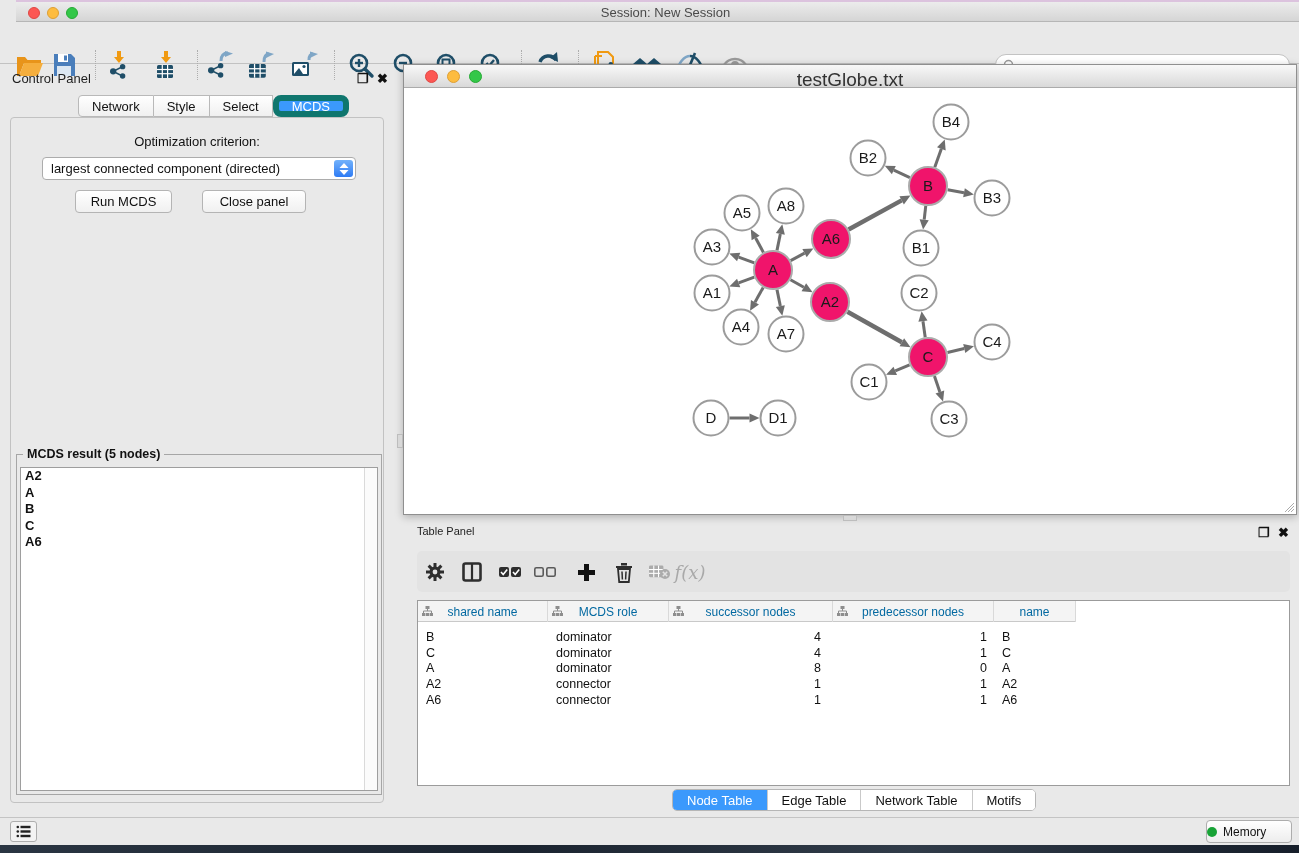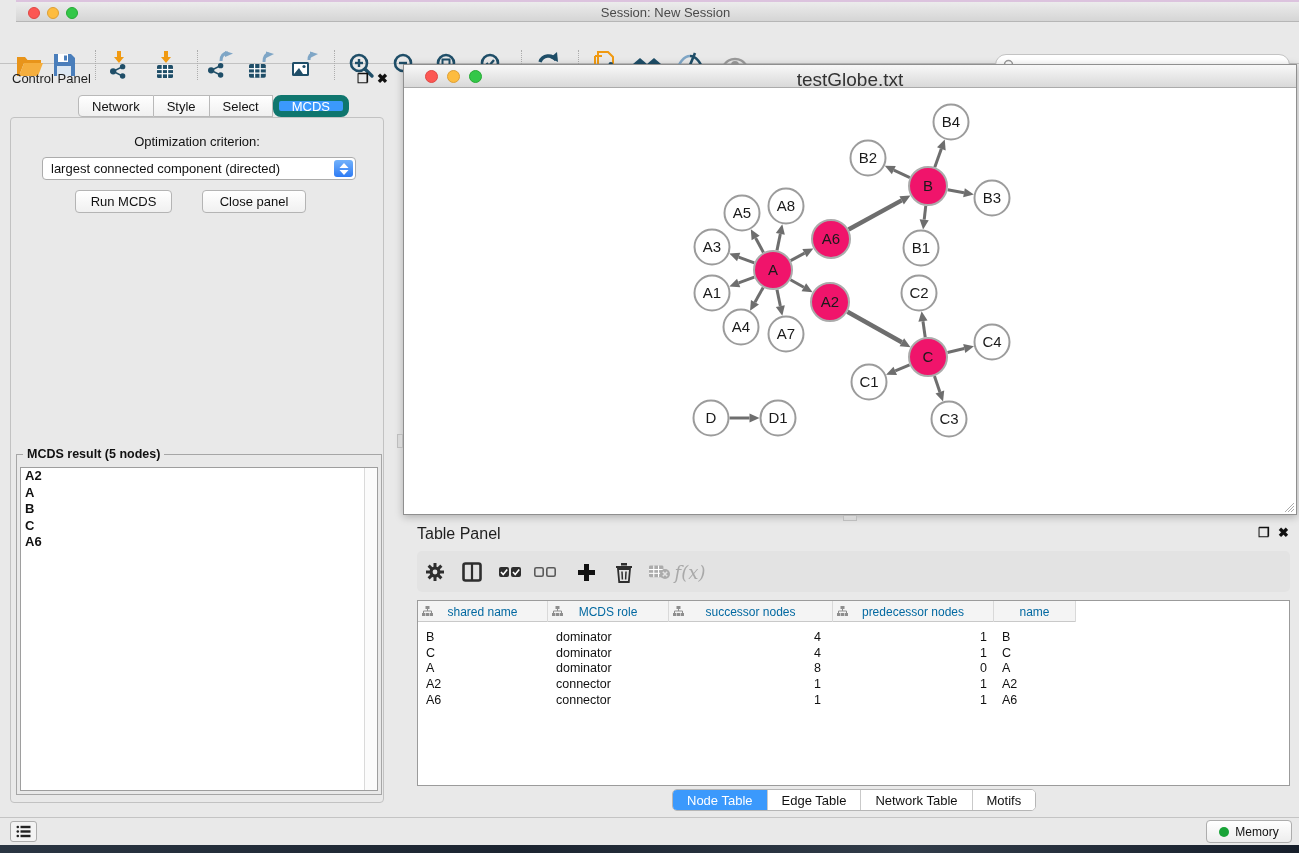--- a/index.html
+++ b/index.html
@@ -67,21 +67,21 @@
     background:linear-gradient(#F8F8F8,#D9D9D9); border-bottom:1px solid #ABABAB; }
   #netwin-title { position:absolute; width:100%; top:4px; text-align:center; font-size:19px; color:#333; }
   .ntraffic { position:absolute; top:5px; width:13px; height:13px; border-radius:50%; }
   #graph-svg { position:absolute; left:1px; top:23px; }
   #net-resize { position:absolute; right:1px; bottom:1px; width:14px; height:14px; }
   .nub { background:#D8D8D8; border:1px solid #BDBDBD; }
   #nub-left { left:397px; top:434px; width:6px; height:14px; }
   #nub-bottom { left:843px; top:515px; width:14px; height:6px; }
 
   
-  #tp-title { left:417px; top:525px; font-size:16px; color:#1E1E1E; }
+  #tp-title { left:417px; top:525px; font-size:11px; color:#1E1E1E; }
   #tp-toolbar { left:417px; top:551px; width:873px; height:41px; background:#E3E3E3; border-radius:5px; }
   .tp-icon { position:absolute; top:5px; width:32px; height:32px; display:flex; align-items:center;
     justify-content:center; }
   #fx-label { font-family:"DejaVu Serif", serif; font-style:italic; font-size:18px; color:#A9A9A9; }
   #tp-table { left:417px; top:600px; width:873px; height:186px; background:#fff; border:1px solid #9B9B9B; }
   #tp-header { position:absolute; left:0; top:0; width:658px; height:21px; background:#F4F4F4;
     border-bottom:1px solid #C9C9C9; }
   .th { position:absolute; top:0; height:21px; border-right:1px solid #D9D9D9; }
   .th-label { position:absolute; width:100%; top:4px; text-align:center; font-size:12px; color:#0369a1; }
   .th-icon { position:absolute; left:4px; top:5px; }
@@ -94,21 +94,21 @@
   .tp-tab:last-child { border-right:none; }
   .tp-tab.active { background:#3B99FC; color:#fff; }
 
   
   #statusbar { left:0; top:817px; width:1299px; height:28px; background:#E9E9E9;
     border-top:1px solid #C4C4C4; }
   #list-btn { left:10px; top:821px; width:27px; height:21px; background:#F3F3F3;
     border:1px solid #ADADAD; border-radius:3px; display:flex; align-items:center; justify-content:center; }
   #memory-btn { left:1206px; top:820px; width:86px; height:23px;
     background:linear-gradient(#FFFFFF,#EDEDED); border:1px solid #ADADAD; border-radius:4px;
-    display:flex; align-items:center; justify-content:center; gap:6px; font-size:12px; color:#111; }
+    display:flex; align-items:center; gap:6px; font-size:12px; color:#111; }
   #memory-dot { width:10px; height:10px; border-radius:50%; background:#18A337; }
   #desktop-strip { left:0; top:845px; width:1299px; height:8px;
     background:linear-gradient(90deg,#2A3542,#1B2430 40%,#313C49 70%,#161E2A); }
 </style>
 </head>
 <body>
 
 <div id="app">
 
   <div id="titlebar" class="abs">

